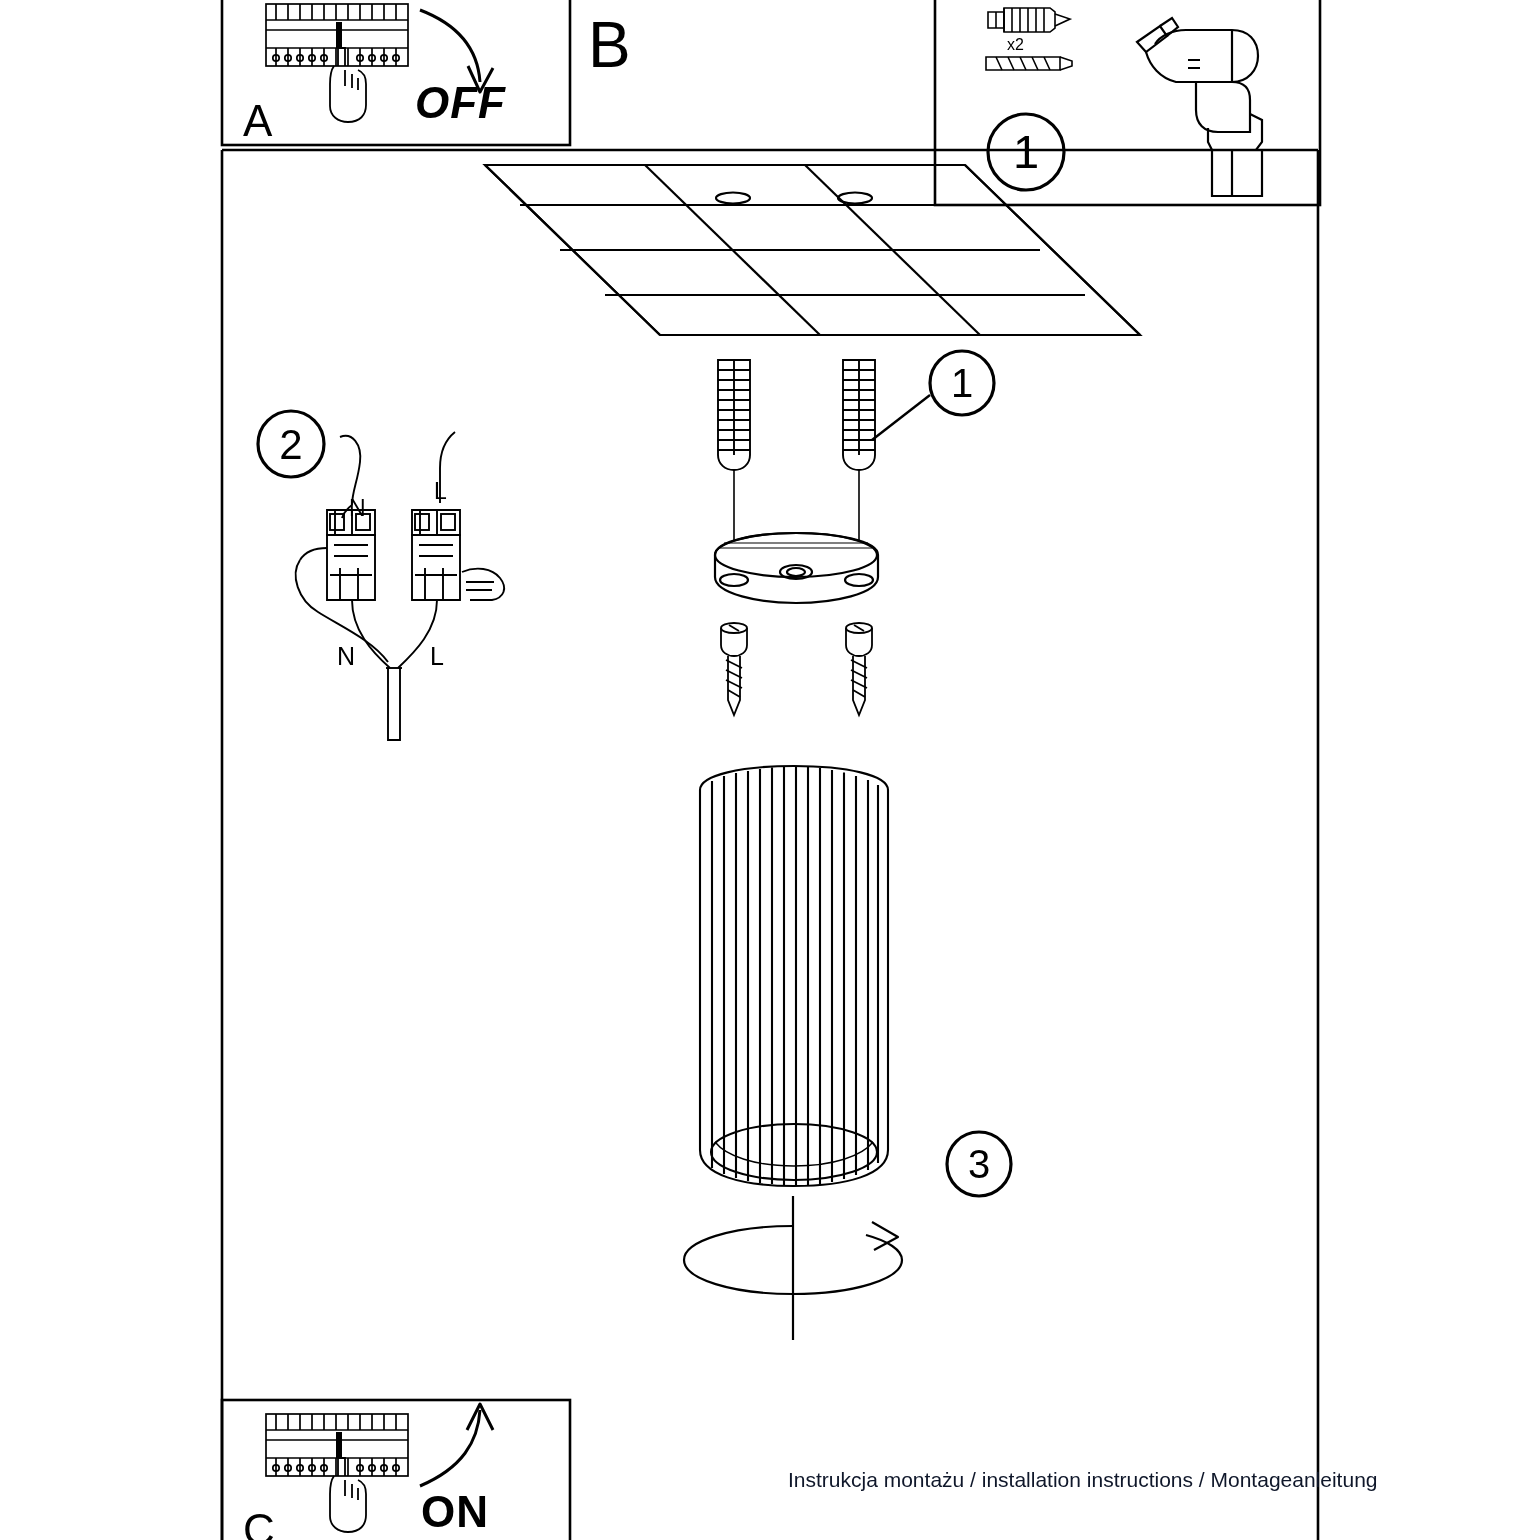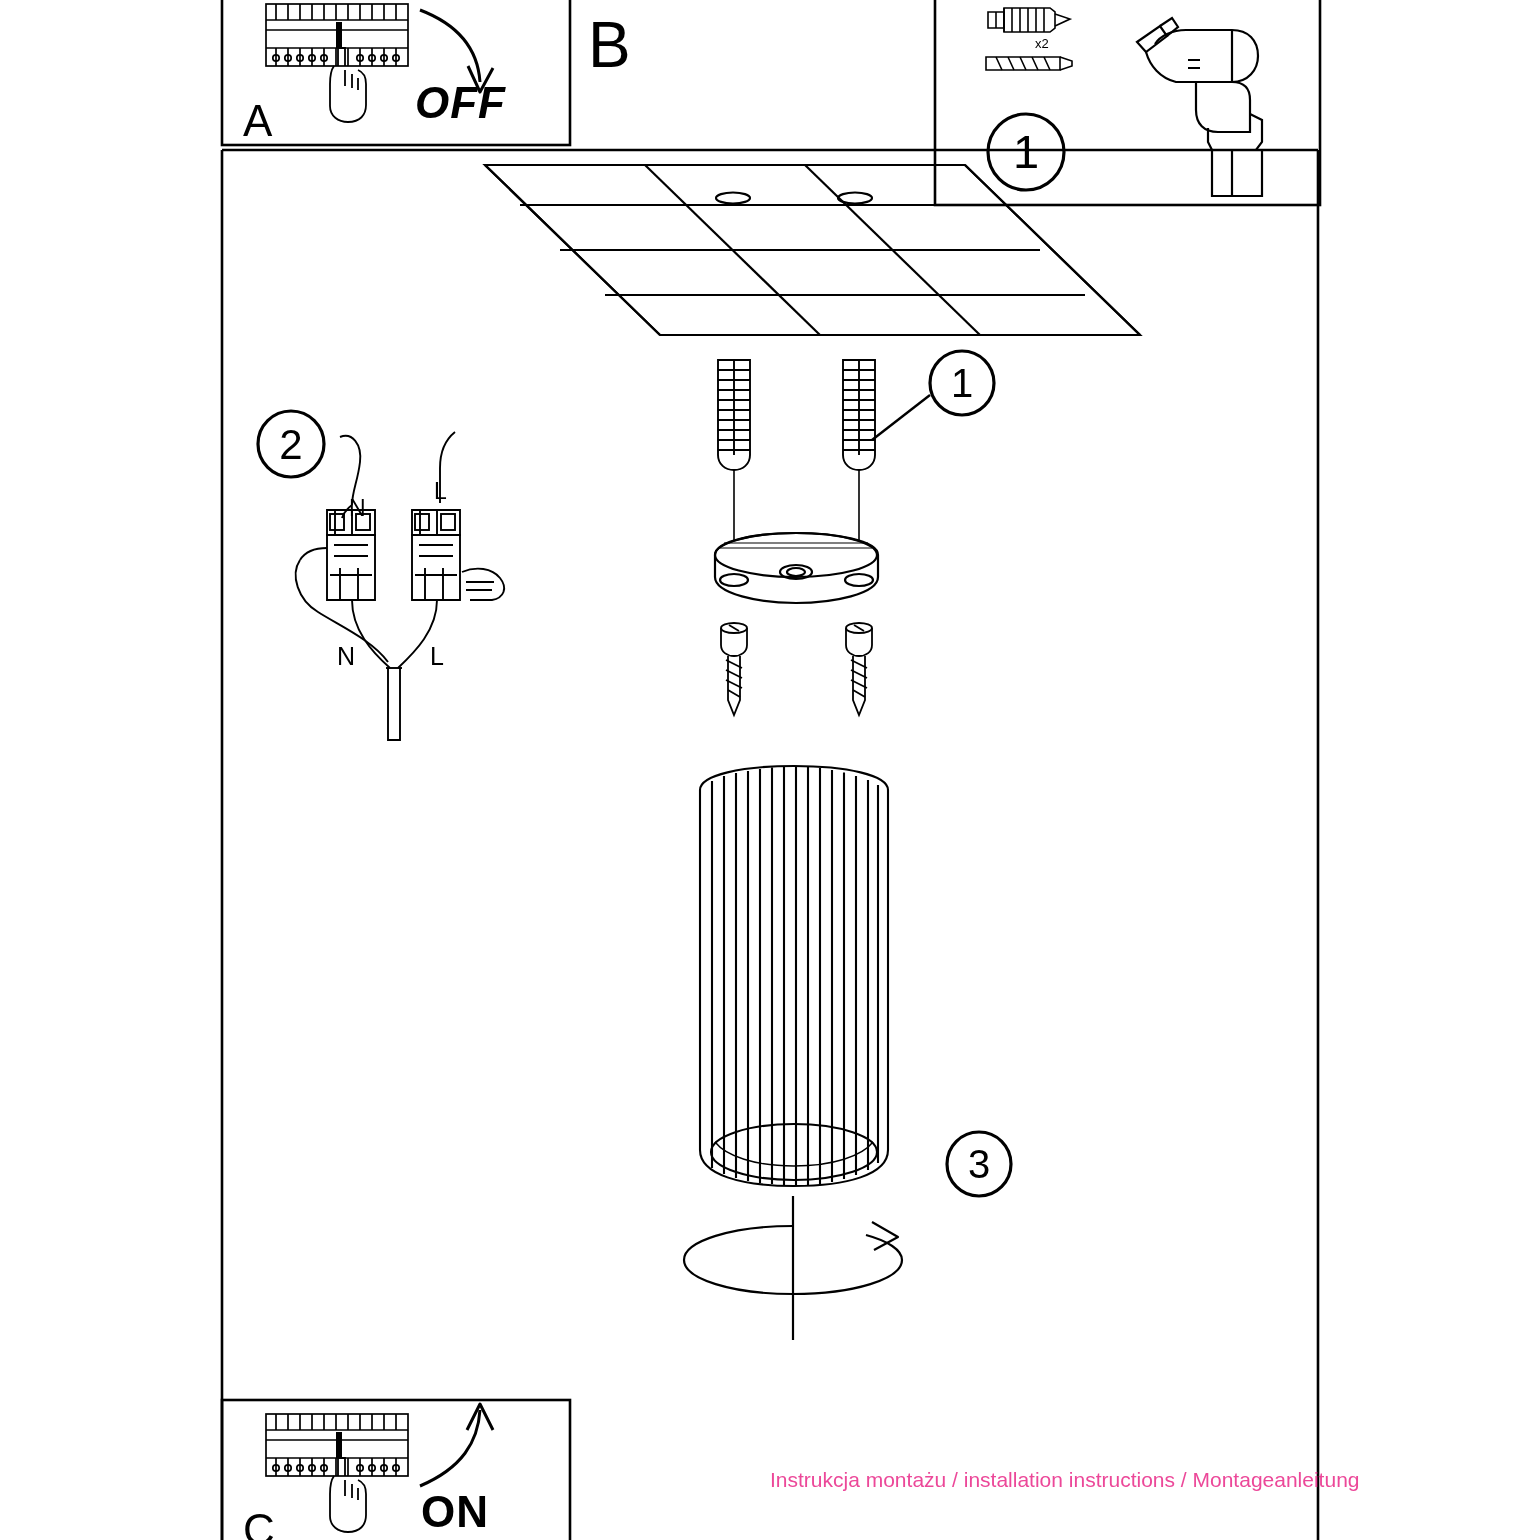--- a/index.html
+++ b/index.html
@@ -24,34 +24,34 @@
   svg { display: block; }
   .lbl {
     position: absolute;
     font-family: "Liberation Sans", sans-serif;
     color: #000;
     white-space: nowrap;
   }
   .lbl-A  { left: 243px;  top: 96px;  font-size: 44px; }
   .lbl-OFF{ left: 415px;  top: 78px;  font-size: 44px; font-weight: 700; letter-spacing: 1px; font-style: italic;}
   .lbl-B  { left: 588px;  top: 8px;   font-size: 64px; }
-  .lbl-x2 { left: 1035px; top: 36px;  font-size: 13px; }
+  .lbl-x2 { left: 1007px; top: 36px;  font-size: 16px; }
   .lbl-N1 { left: 349px;  top: 495px; font-size: 23px; }
   .lbl-L1 { left: 434px;  top: 478px; font-size: 23px; }
   .lbl-N2 { left: 337px;  top: 642px; font-size: 25px; }
   .lbl-L2 { left: 430px;  top: 642px; font-size: 25px; }
   .lbl-C  { left: 243px;  top: 1505px;font-size: 44px; }
   .lbl-ON { left: 421px;  top: 1487px;font-size: 44px; font-weight: 700; letter-spacing: 1px;}
   .footer {
     position: absolute;
-    left: 770px;
+    left: 788px;
     top: 1463px;
     font-size: 21px;
     line-height: 33px;
-    color: #ec4899;
+    color: #0f172a;
     white-space: nowrap;
   }
 </style>
 </head>
 <body>
 
 <div id="sheet">
 
 <svg width="1540" height="1540" viewBox="0 0 1540 1540" xmlns="http://www.w3.org/2000/svg">
   <rect x="0" y="0" width="1540" height="1540" fill="#ffffff"></rect>

